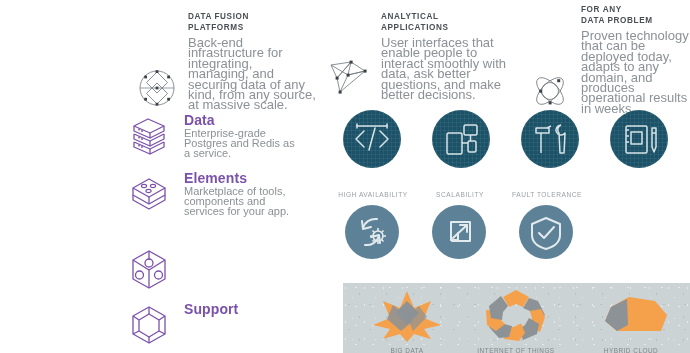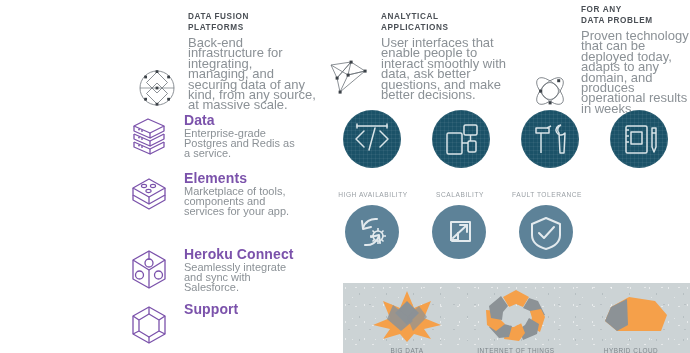--- a/index.html
+++ b/index.html
@@ -291,24 +291,20 @@
           <path d="M23 3 V12"></path>
           <path d="M23 22 L7 12"></path>
           <path d="M23 22 L39 12"></path>
           <path d="M23 22 V40"></path>
           <circle cx="23" cy="15" r="4"></circle>
           <circle cx="13.5" cy="27" r="4"></circle>
           <circle cx="32.5" cy="27" r="4"></circle>
         </g>
       </svg>
     </div>
-    <div class="s-body">
-      <div class="s-title">Heroku Connect</div>
-      <div class="s-desc">Seamlessly integrate and sync with Salesforce.</div>
-    </div>
   </div>
 
   <div class="svc svc-4">
     <div class="s-icon">
       <svg viewBox="0 0 46 44" width="46" height="44">
         <g fill="none" stroke="#7b52ab" stroke-width="1.3" stroke-linejoin="round">
           <path d="M23 4 L39 13 V31 L23 40 L7 31 V13 Z"></path>
           <path d="M23 11 L33 17 V28 L23 34 L13 28 V17 Z"></path>
           <path d="M23 4 L23 11"></path>
           <path d="M7 13 L13 17"></path>

